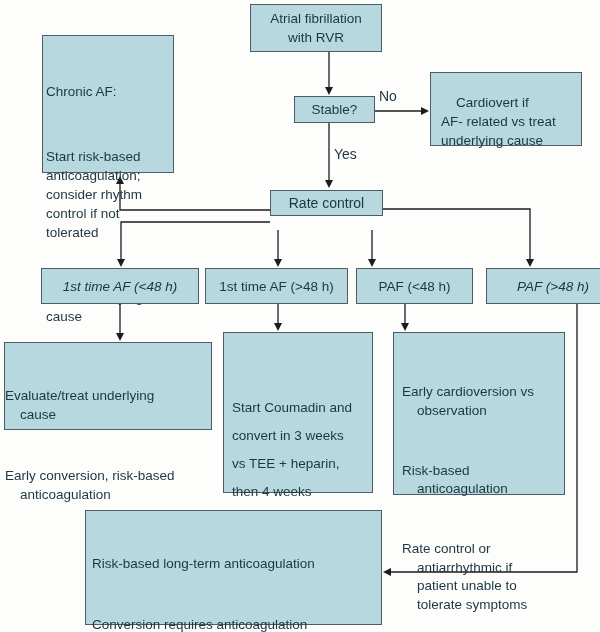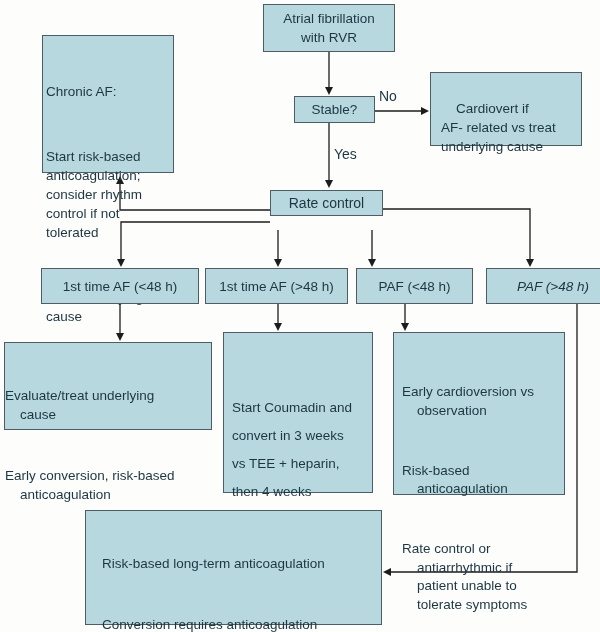--- a/index.html
+++ b/index.html
@@ -18,36 +18,36 @@
   #edges path{fill:none;stroke:var(--line);stroke-width:1.3px;}
   #edges polygon{fill:var(--line);stroke:none;}
   .node{
     position:absolute;box-sizing:border-box;
     background:var(--box-fill);border:1.6px solid var(--box-border);
     font-size:13.5px;line-height:19px;white-space:pre-wrap;
   }
   .node p{margin:0 0 8px 0;}
   .node p:last-child{margin-bottom:0;}
   .center{display:flex;align-items:center;justify-content:center;text-align:center;}
-  #node-af-rvr{left:263px;top:4px;width:132px;height:48px;}
+  #node-af-rvr{left:250px;top:4px;width:132px;height:48px;}
   #node-stable{left:294px;top:96px;width:81px;height:27px;}
-  #node-cardiovert{left:430px;top:72px;width:152px;height:74px;padding:7px 10px;}
+  #node-cardiovert{left:430px;top:72px;width:152px;height:74px;padding:1px 10px;}
   #node-chronic{left:42px;top:35px;width:132px;height:138px;padding:8px 3px;}
   #node-rate{left:270px;top:190px;width:113px;height:26px;font-size:14px;}
   .branch{top:268px;height:36px;}
-  #node-b1{left:41px;width:158px;}
+  #node-b1{left:41px;width:158px;font-style:italic;}
   #node-b2{left:205px;width:143px;}
   #node-b3{left:356px;width:117px;}
   #node-b4{left:486px;width:134px;font-style:italic;}
   #node-evaluate{left:4px;top:342px;width:208px;height:88px;padding:5px 0;}
   #node-evaluate p{margin-bottom:4px;}
   #node-coumadin{left:223px;top:332px;width:150px;height:161px;padding:5px 8px;line-height:28px;}
   #node-cardioversion{left:393px;top:332px;width:172px;height:163px;padding:13px 8px;line-height:18.6px;}
   #node-cardioversion p{margin-bottom:4px;}
-  #node-long-term{left:85px;top:510px;width:297px;height:115px;padding:5px 16px;}
+  #node-long-term{left:85px;top:510px;width:297px;height:115px;padding:5px 6px;}
   #node-long-term p{margin-bottom:4px;}
   .edge-label{position:absolute;font-size:14px;color:var(--text);}
   #label-no{left:379px;top:88px;}
   #label-yes{left:334px;top:146px;}
 </style>
 </head>
 <body>
 
 <div id="canvas">
 

